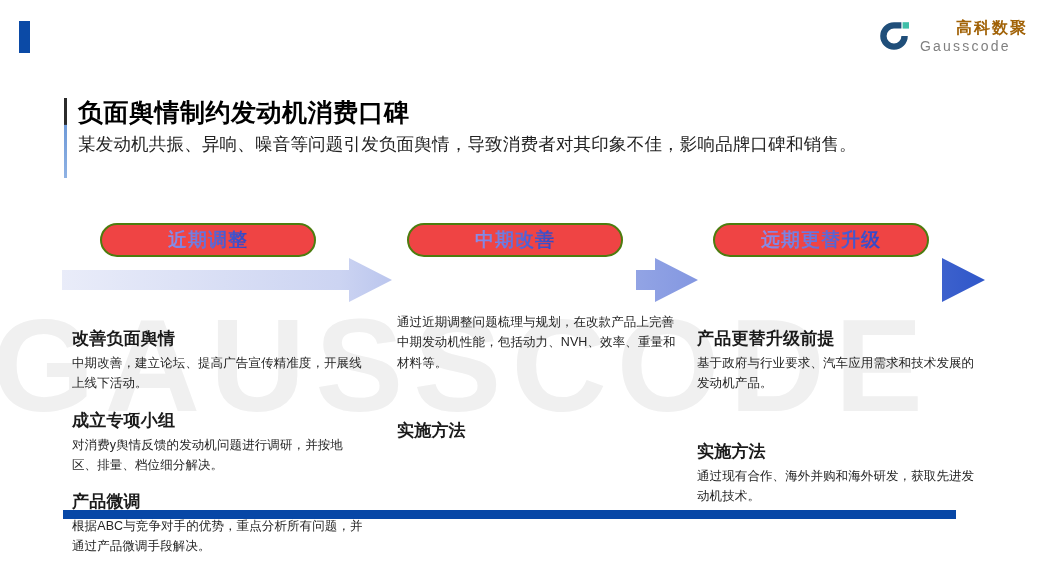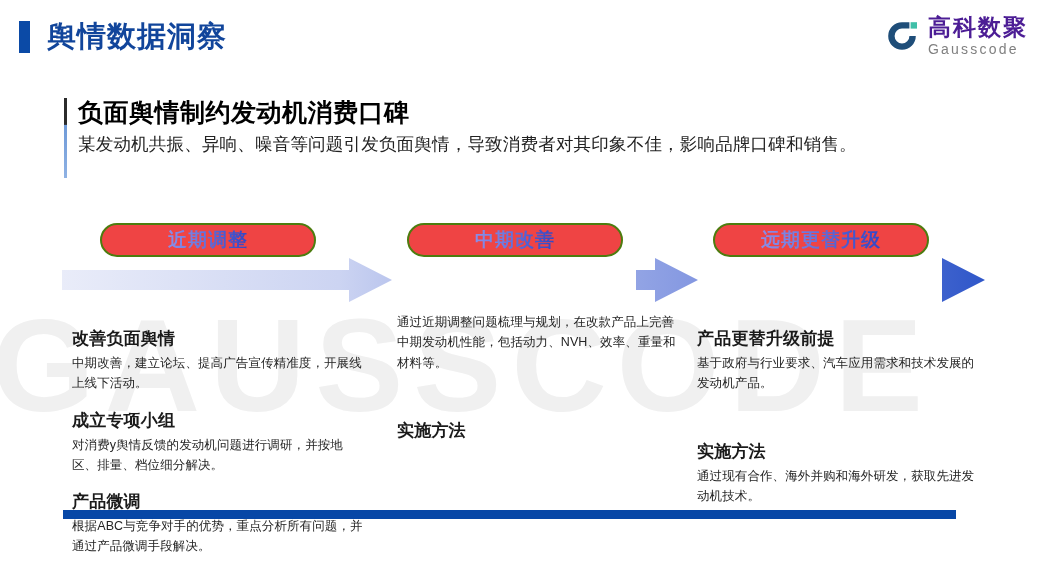--- a/index.html
+++ b/index.html
@@ -38,22 +38,22 @@
     position:absolute;left:47px;top:17px;
     font-size:29px;font-weight:700;color:#11459b;
     letter-spacing:1px;
     font-family:"DejaVu Sans","Liberation Sans",sans-serif;
   }
 
   
   .logo{position:absolute;right:22px;top:12px;height:48px;display:flex;align-items:center;gap:9px;z-index:3;}
   .logo-mark{position:relative;width:34px;height:34px;flex:0 0 34px;}
   .logo-text{display:flex;flex-direction:column;justify-content:center;line-height:1;}
-  .logo-cn{font-size:23px;font-weight:700;color:#4c1d95;letter-spacing:2px;
-           font-family:"DejaVu Sans","Liberation Sans",sans-serif;}
+  .logo-cn{font-size:16px;font-weight:700;color:#a16207;letter-spacing:2px;
+           font-family:"DejaVu Sans","Liberation Sans",sans-serif;margin-left:36px;}
   .logo-en{font-size:14px;color:#808080;letter-spacing:2.2px;margin-top:3px;}
 
   
   .intro{position:absolute;left:64px;top:96px;width:900px;z-index:2;}
   .intro-rule{position:absolute;left:0;top:2px;width:3px;height:80px;
               background:linear-gradient(180deg,#2b2b2b 0%,#2b2b2b 33%,#6f9ad8 34%,#8fb2e4 100%);}
   .intro-h{margin:0 0 0 14px;font-size:25px;font-weight:700;color:#000000;
            letter-spacing:.5px;font-family:"DejaVu Sans","Liberation Sans",sans-serif;}
   .intro-p{margin:3px 0 0 14px;font-size:17.5px;color:#222;letter-spacing:.2px;}
 
@@ -96,21 +96,20 @@
 </style>
 </head>
 <body>
 
 <div class="slide">
 
   <div class="watermark">GAUSSCODE</div>
 
   <div class="header">
     <div class="hdr-mark"></div>
-    <div class="hdr-title">舆情数据洞察</div>
   </div>
 
   <div class="logo">
     <div class="logo-mark">
       <svg width="34" height="34" viewBox="0 0 34 34" aria-hidden="true">
         <path d="M17 3.2A13.8 13.8 0 1 0 30.8 17h-6.4A7.4 7.4 0 1 1 17 9.6h7.4V3.2Z" fill="#1f4e79"></path>
         <rect x="25.6" y="3.2" width="6.4" height="6.4" fill="#3fbfa8"></rect>
       </svg>
     </div>
     <div class="logo-text">

